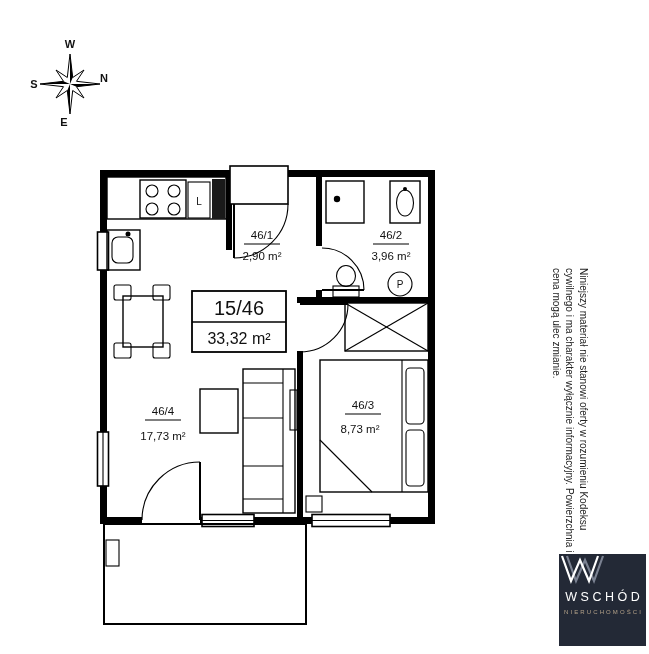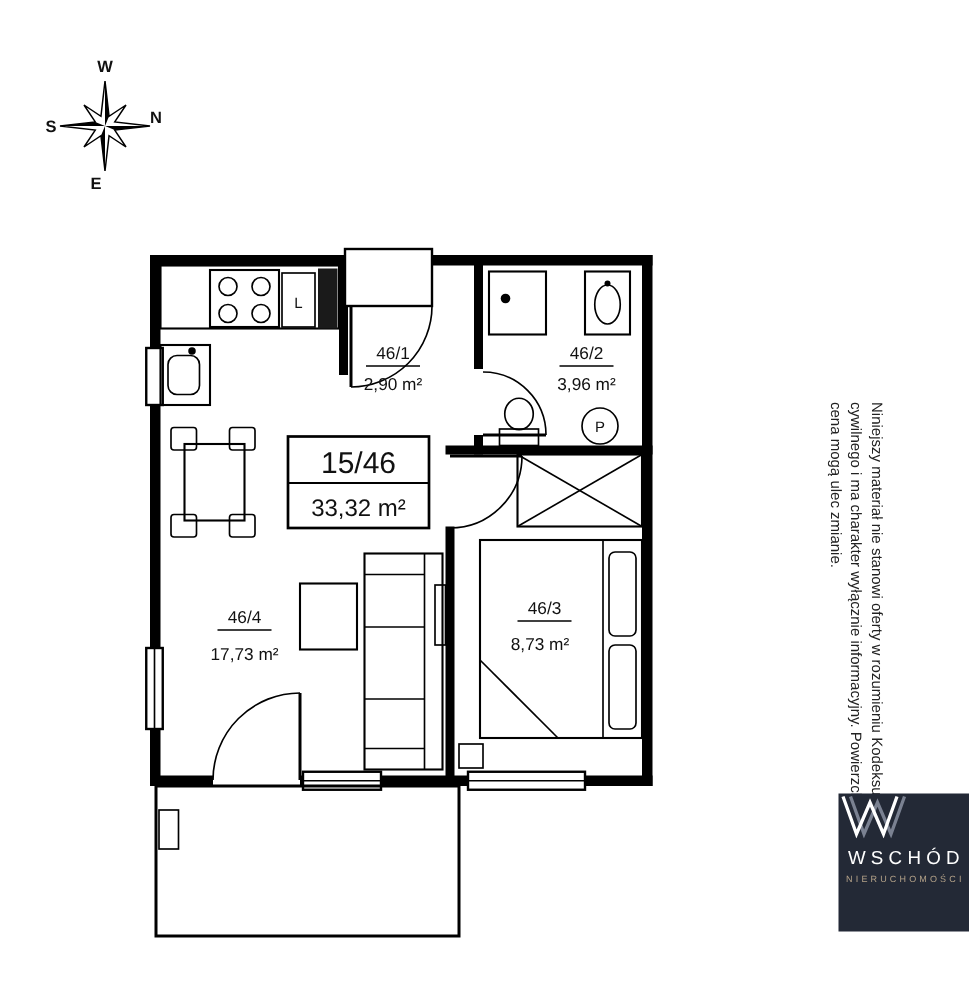--- a/index.html
+++ b/index.html
@@ -17,21 +17,21 @@
   .thinner{fill:none;stroke:#000;stroke-width:1.1;}
   .whitefill{fill:#ffffff;stroke:#000;stroke-width:1.6;}
   .arc{fill:none;stroke:#000;stroke-width:1.1;}
   .leaf{stroke:#000;stroke-width:2;}
   #disclaimer{
     position:absolute;left:590px;top:268px;width:300px;
     transform:rotate(90deg);transform-origin:0 0;
     font-size:10px;line-height:13.5px;color:#222;
   }
   #logo{
-    position:absolute;left:559px;top:529px;width:87px;height:92px;
+    position:absolute;left:559px;top:554px;width:87px;height:92px;
     background:#232936;display:flex;flex-direction:column;align-items:center;justify-content:center;
   }
   #logo .logo-name{color:#ffffff;font-size:12.5px;letter-spacing:3.5px;text-indent:3.5px;margin-top:4px;}
   #logo .logo-sub{color:#b3a188;font-size:6px;letter-spacing:2.1px;text-indent:2.1px;margin-top:5px;}
 </style>
 </head>
 <body>
 
 <div id="canvas">
 

